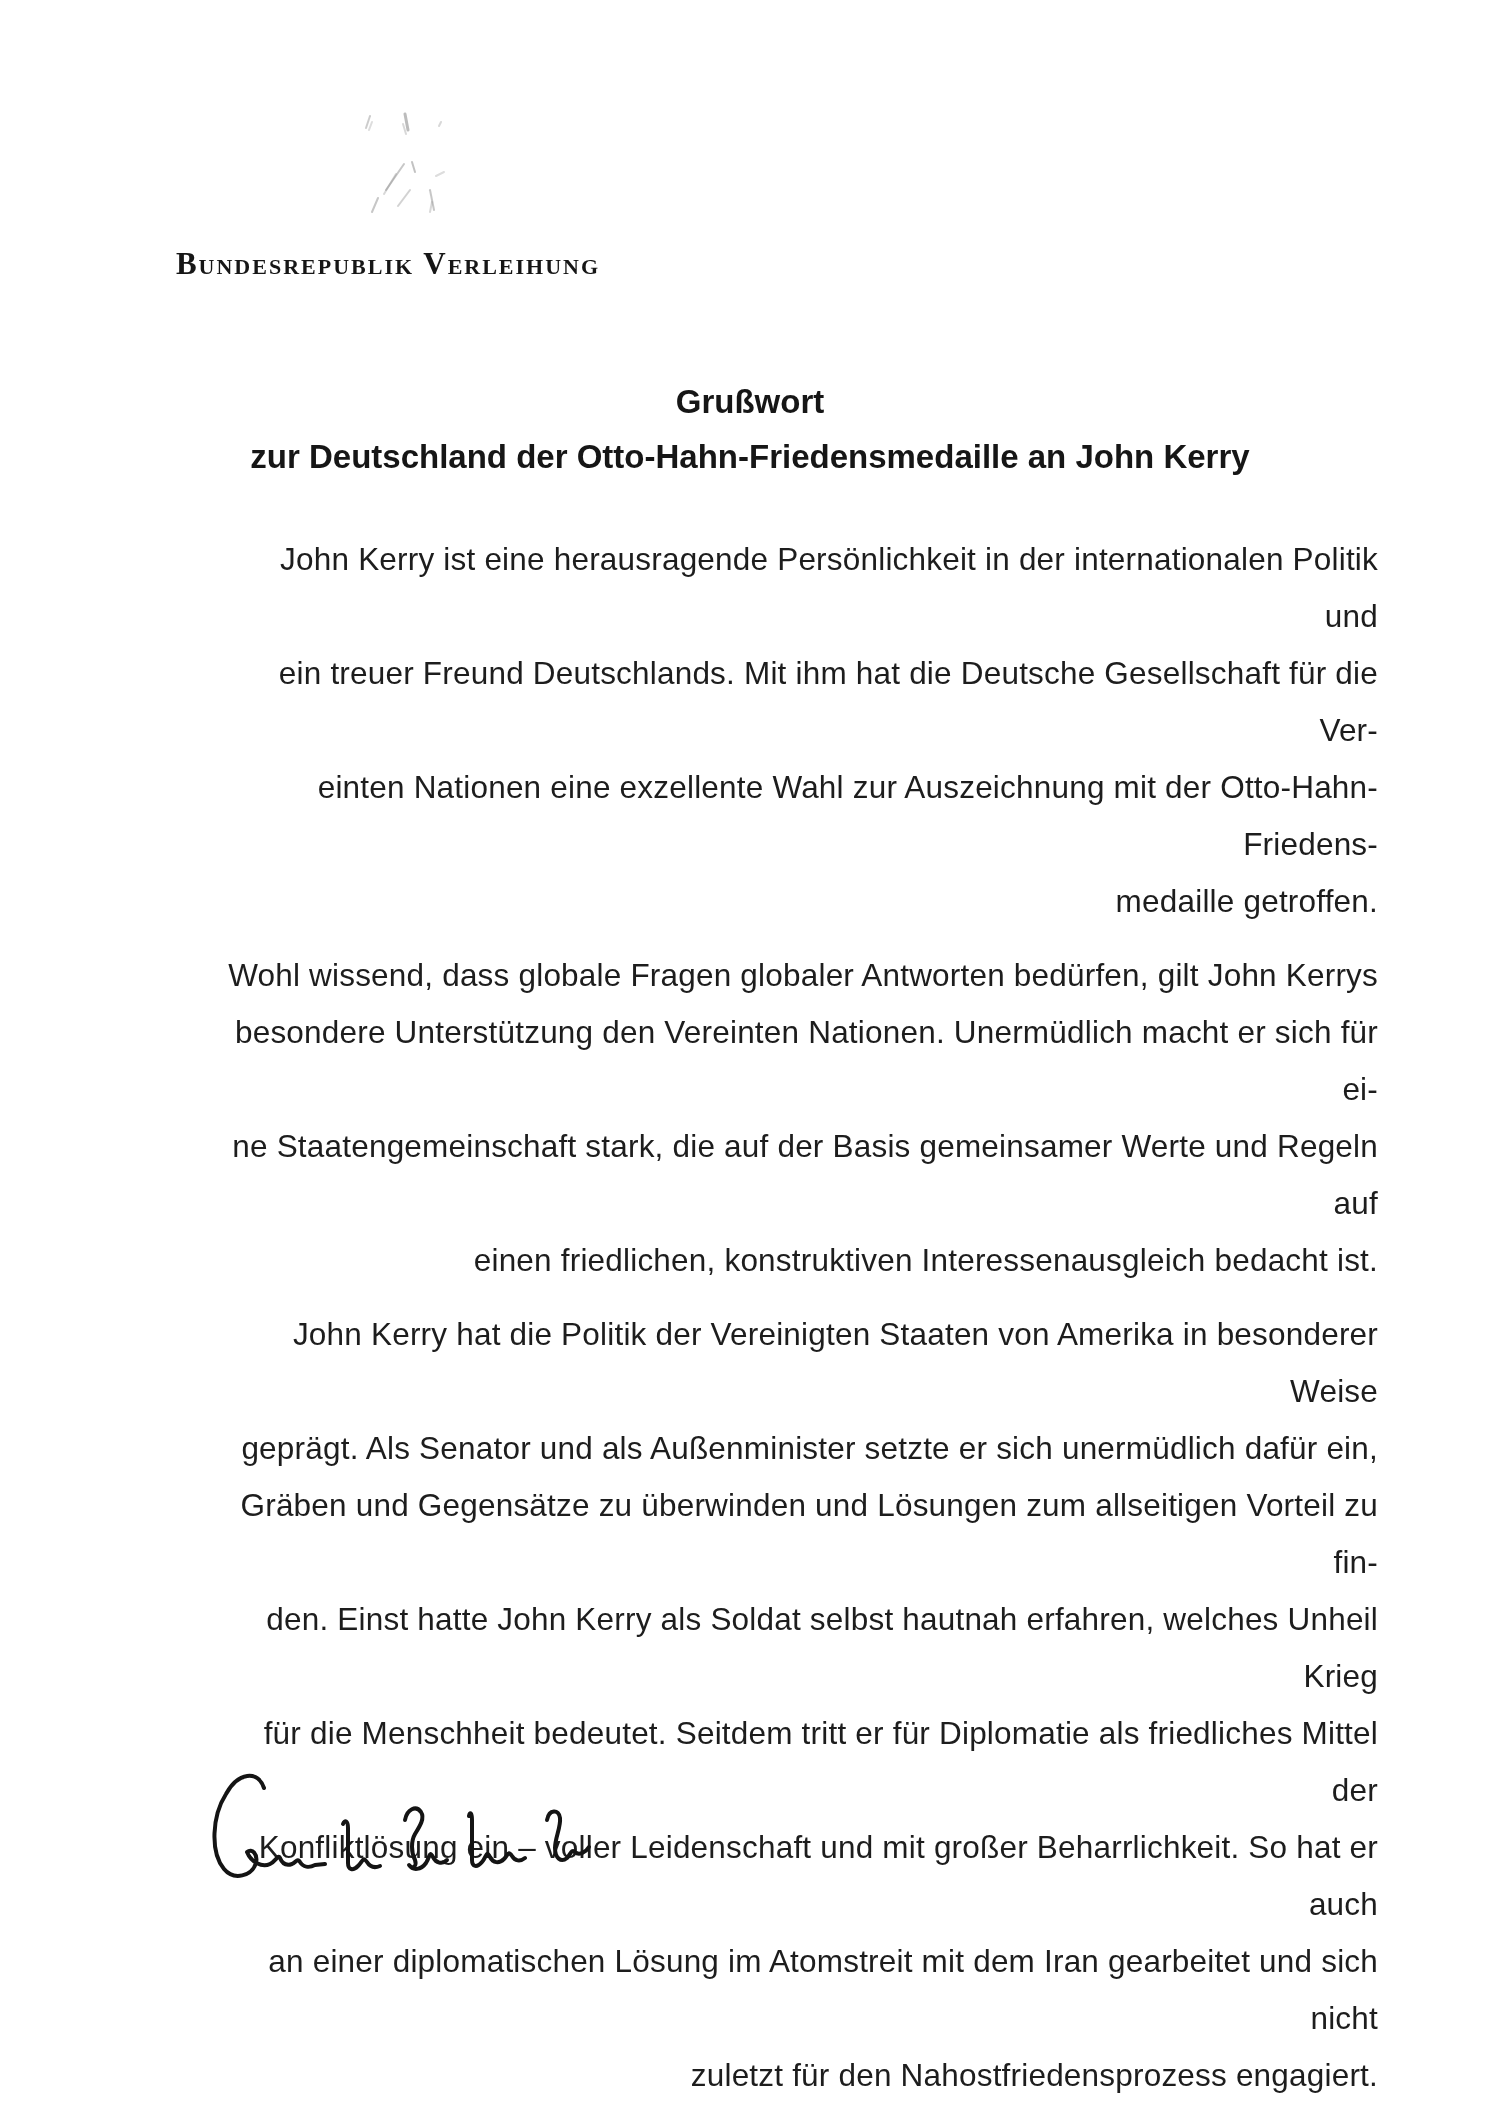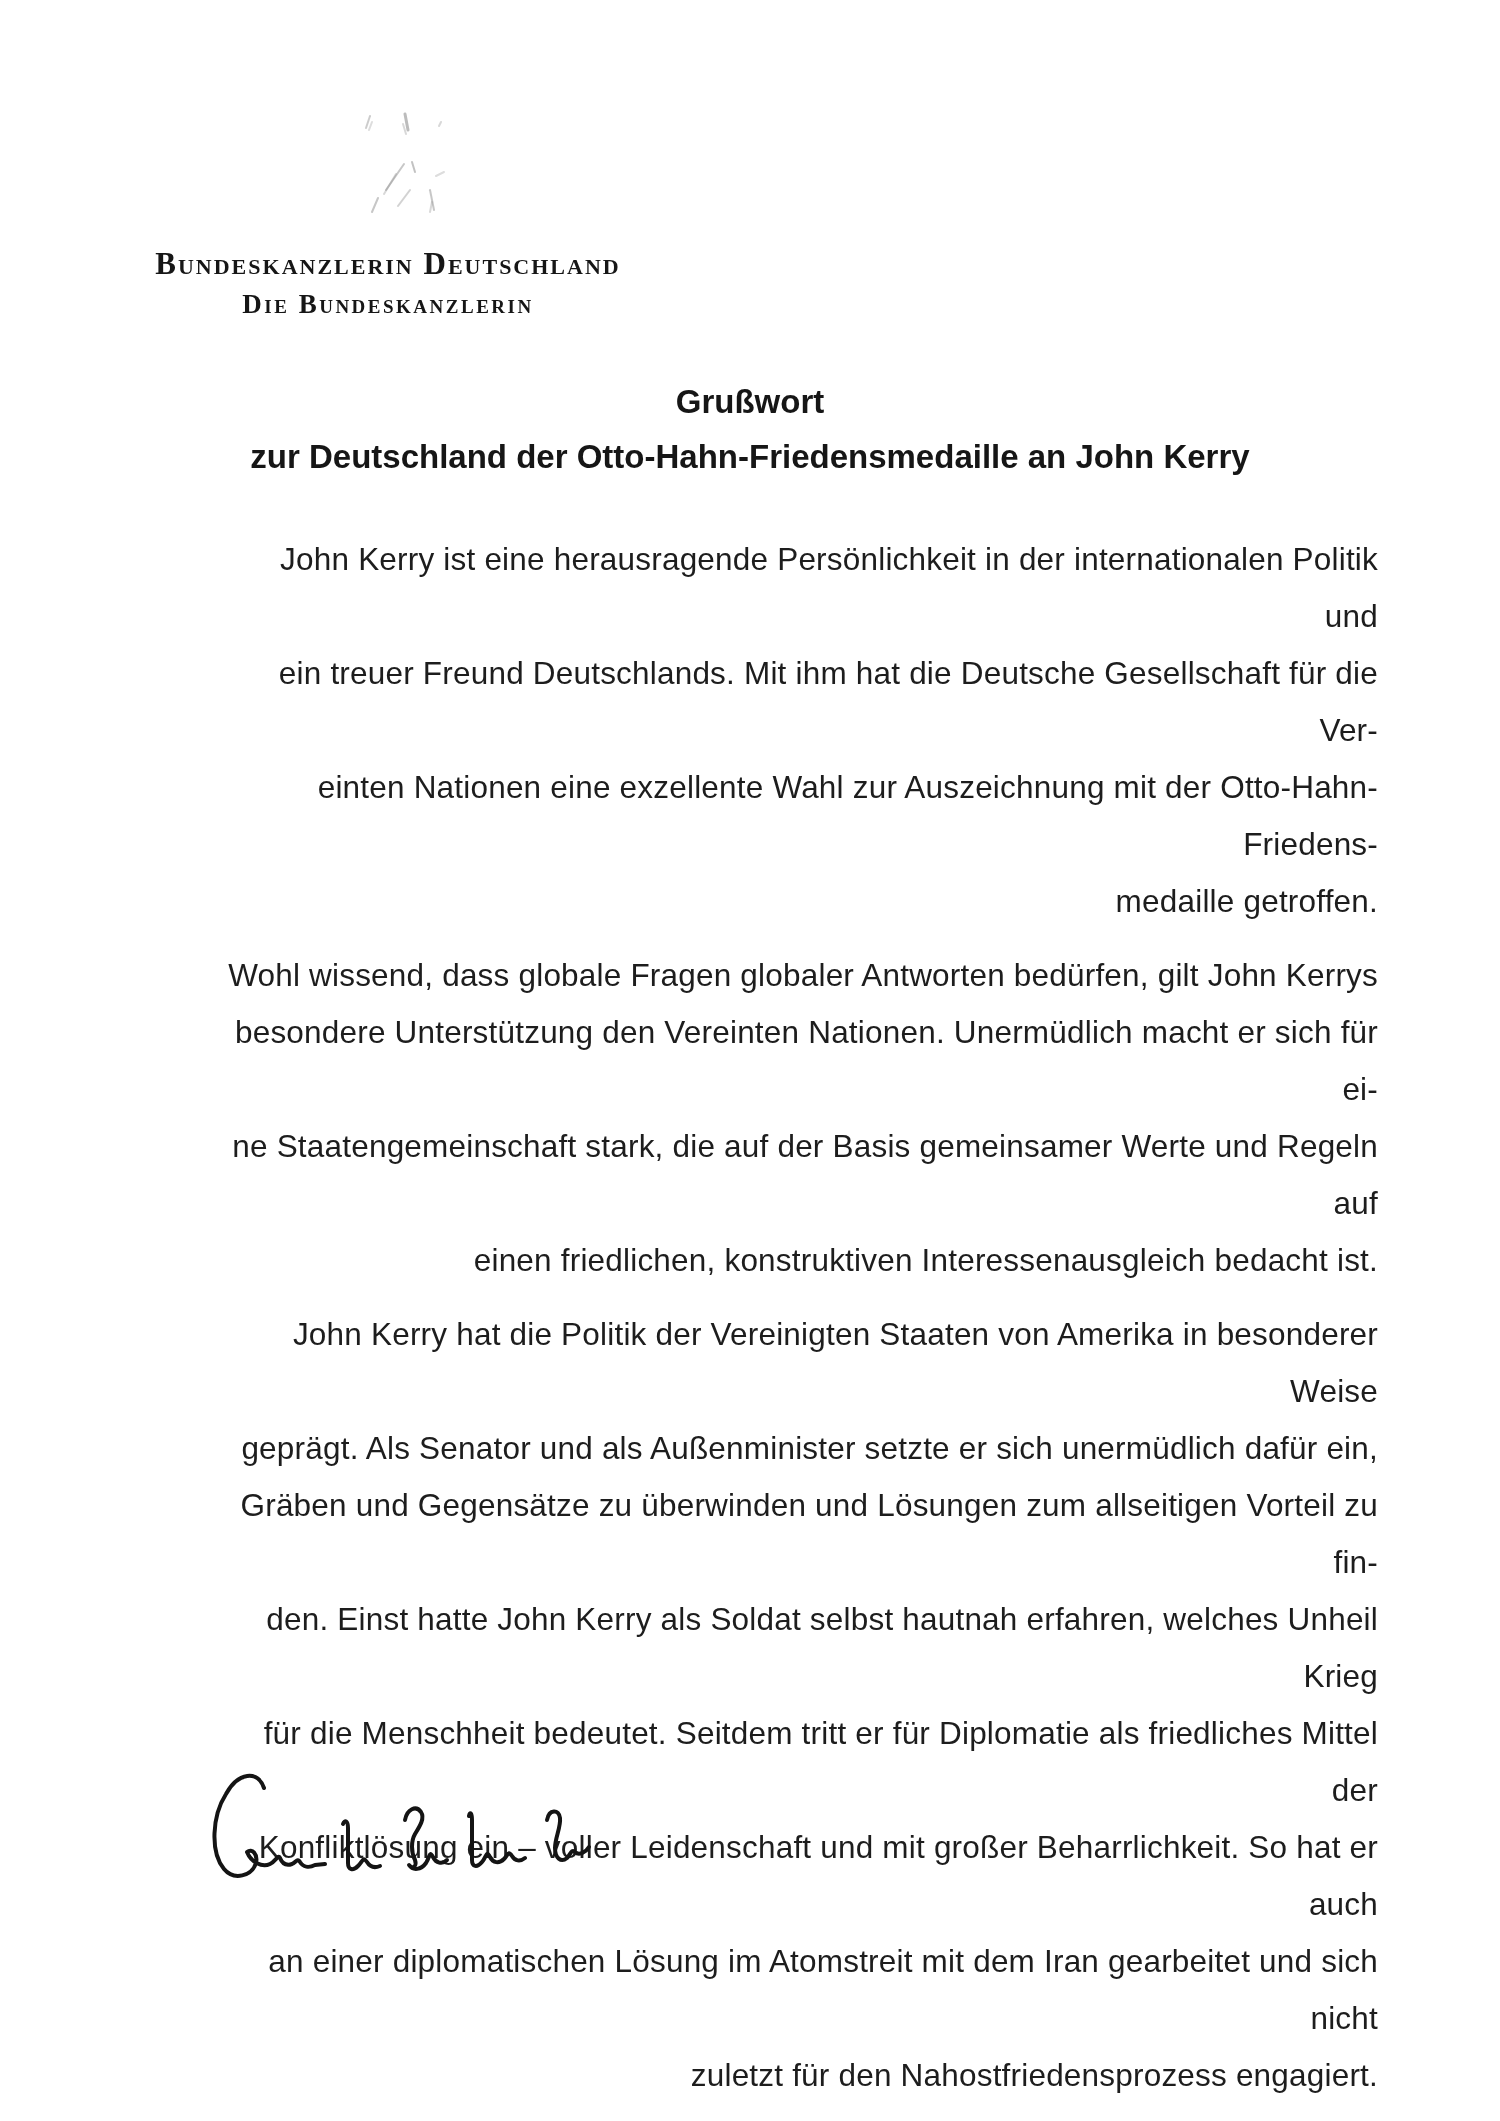--- a/index.html
+++ b/index.html
@@ -120,22 +120,21 @@
       <path d="M20 86 L14 100" opacity="0.5"></path>
       <path d="M54 50 L57 60" opacity="0.55"></path>
       <path d="M40 94 L52 78" opacity="0.4"></path>
       <path d="M78 64 L86 60" opacity="0.3"></path>
       <path d="M72 78 L76 98" opacity="0.5"></path>
       <path d="M74 90 L72 100" opacity="0.35"></path>
     </svg>
   </div>
 
   <div class="letterhead">
-    <div class="lh-line1">Bundeskanzlerin Deutschland</div>
-    <div class="lh-line2">Die Bundeskanzlerin</div>
+    <div class="lh-line1">Bundesrepublik Verleihung</div>
   </div>
 
 
   <div class="title-block">
     <div class="doc-title">Grußwort</div>
     <div class="doc-subtitle">zur Deutschland der Otto-Hahn-Friedensmedaille an John Kerry</div>
   </div>
 
   <div class="body-text">
     <p>John Kerry ist eine herausragende Persönlichkeit in der internationalen Politik und

